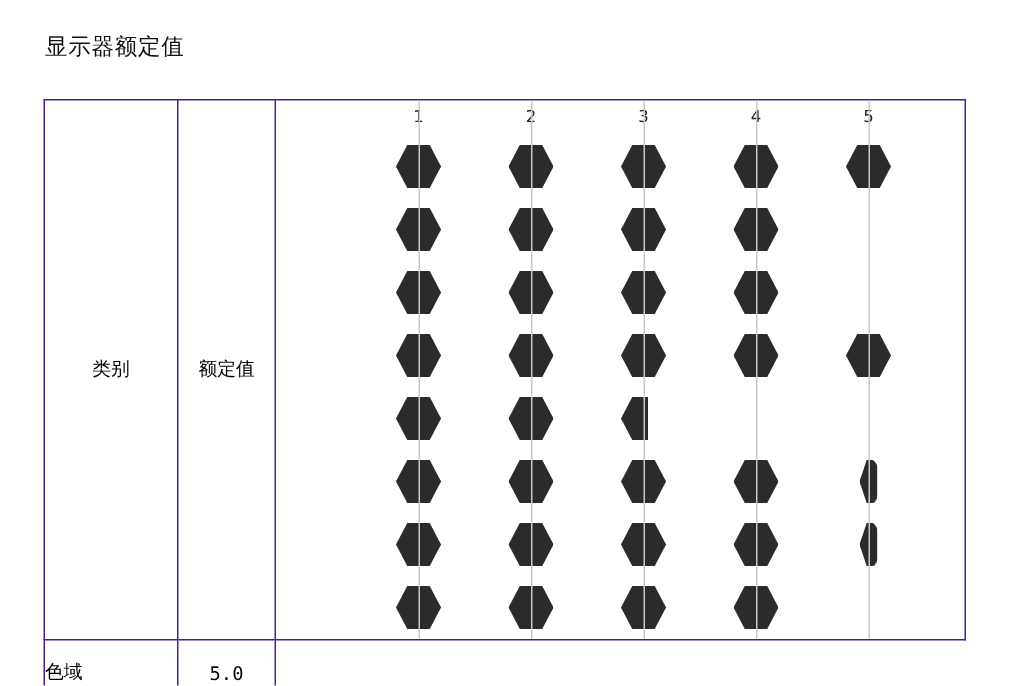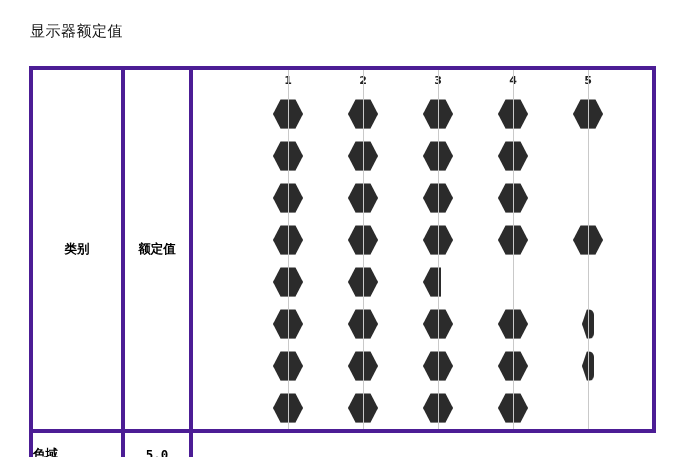--- a/index.html
+++ b/index.html
@@ -26,24 +26,23 @@
   }
   #rating-table {
     position: absolute;
     left: 29px;
     top: 66px;
     width: 611px;
     border-collapse: collapse;
     table-layout: fixed;
   }
   #rating-table td, #rating-table th {
-    border: 4px solid #4c1d95;
+    border: 1px solid #4c1d95;
     padding: 0;
     margin: 0;
-    font-weight: bold;
   }
   .col-cat { width: 88px; }
   .col-val { width: 64px; }
   .col-bars { width: 459px; }
 
   .hdr {
     height: 23px;
     text-align: center;
     vertical-align: middle;
     font-size: 12.5px;

